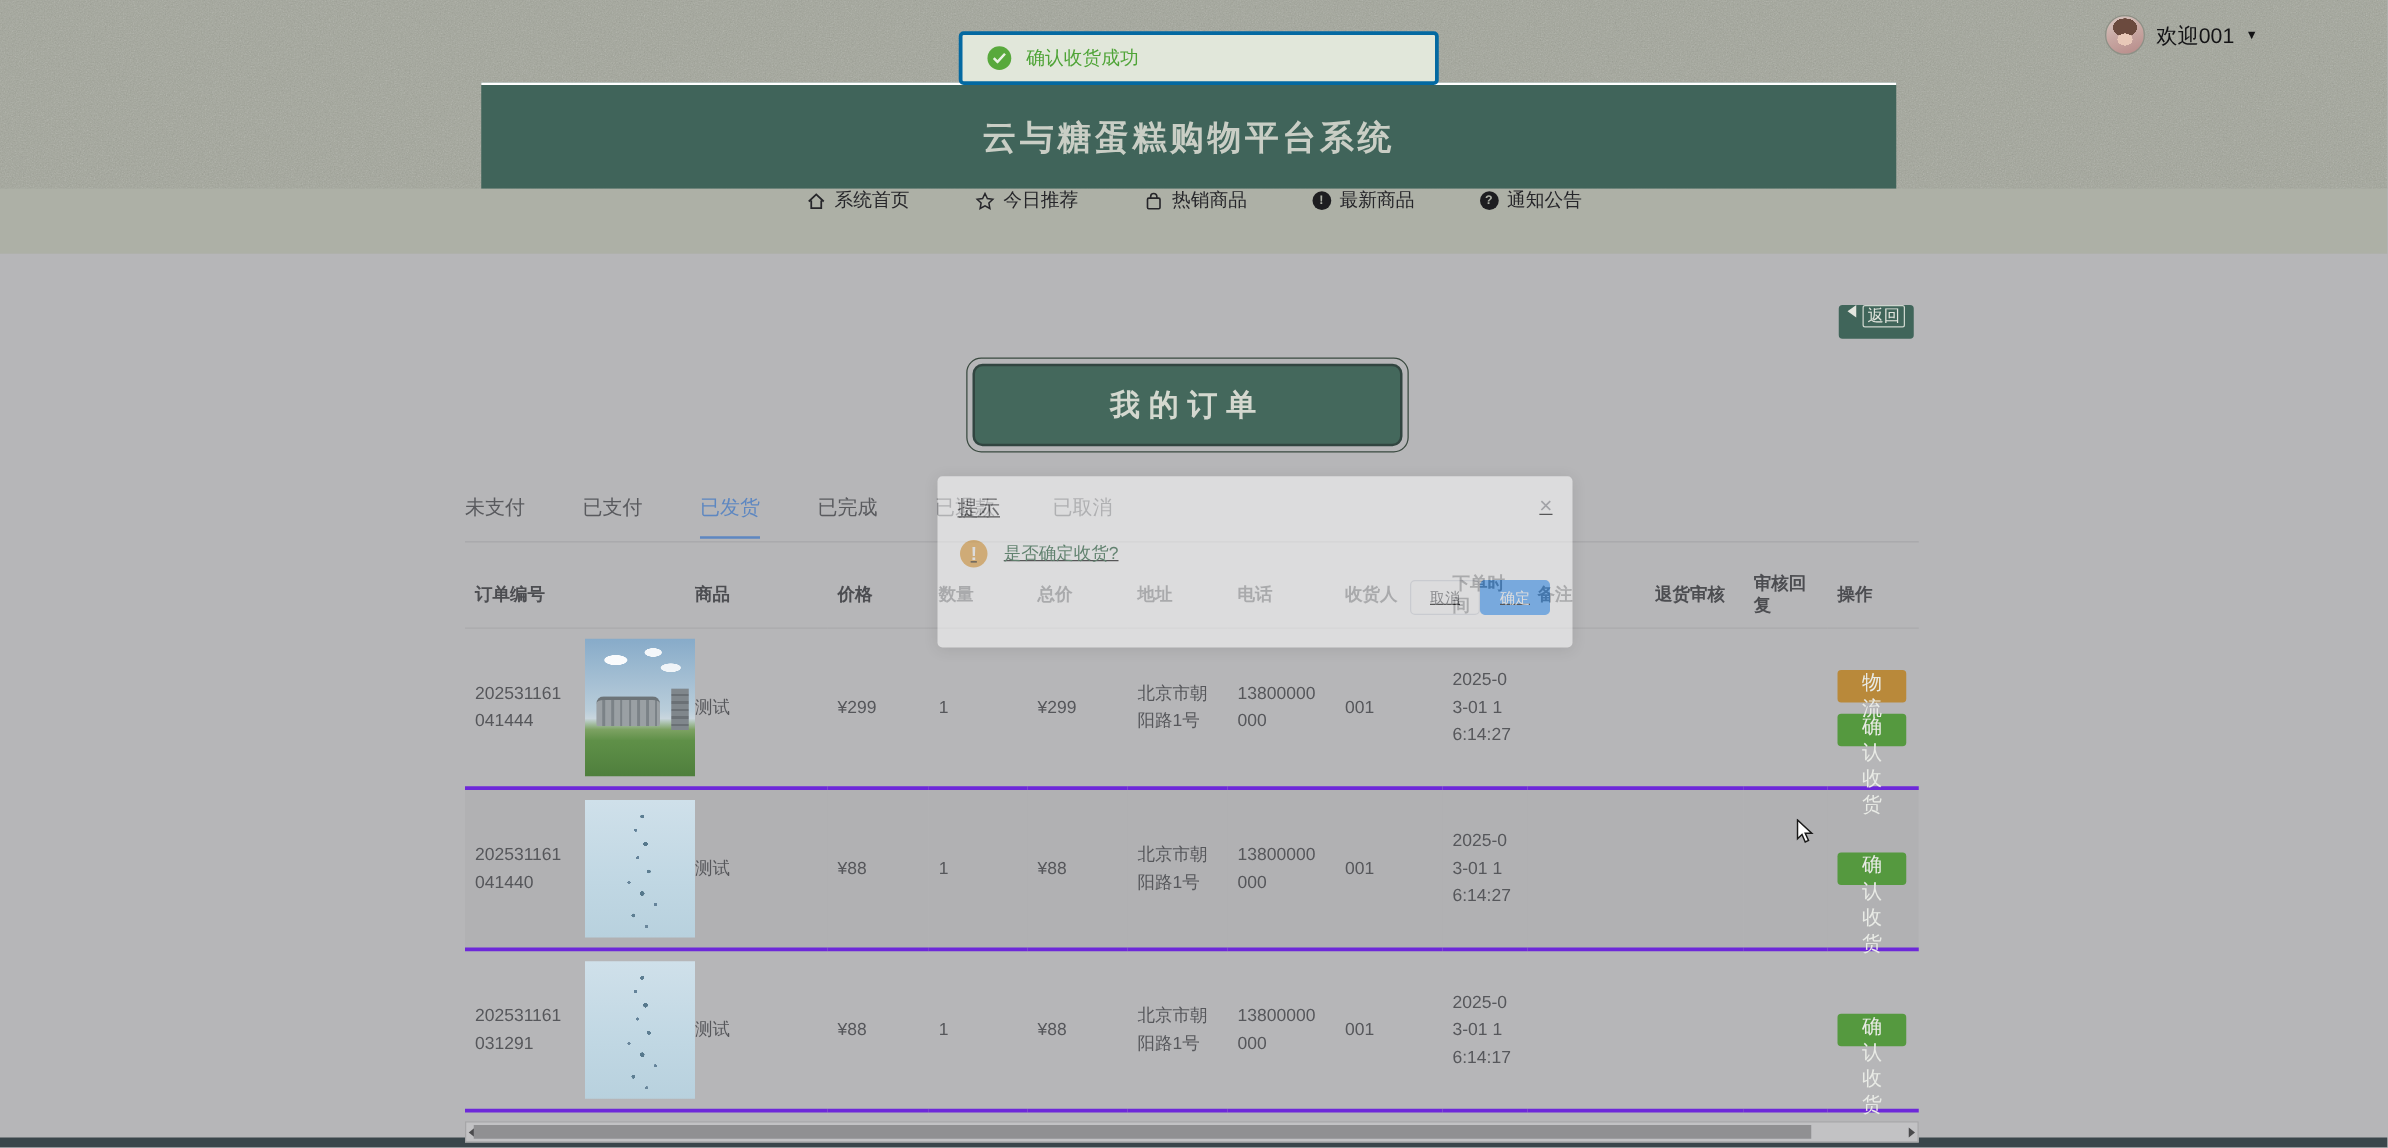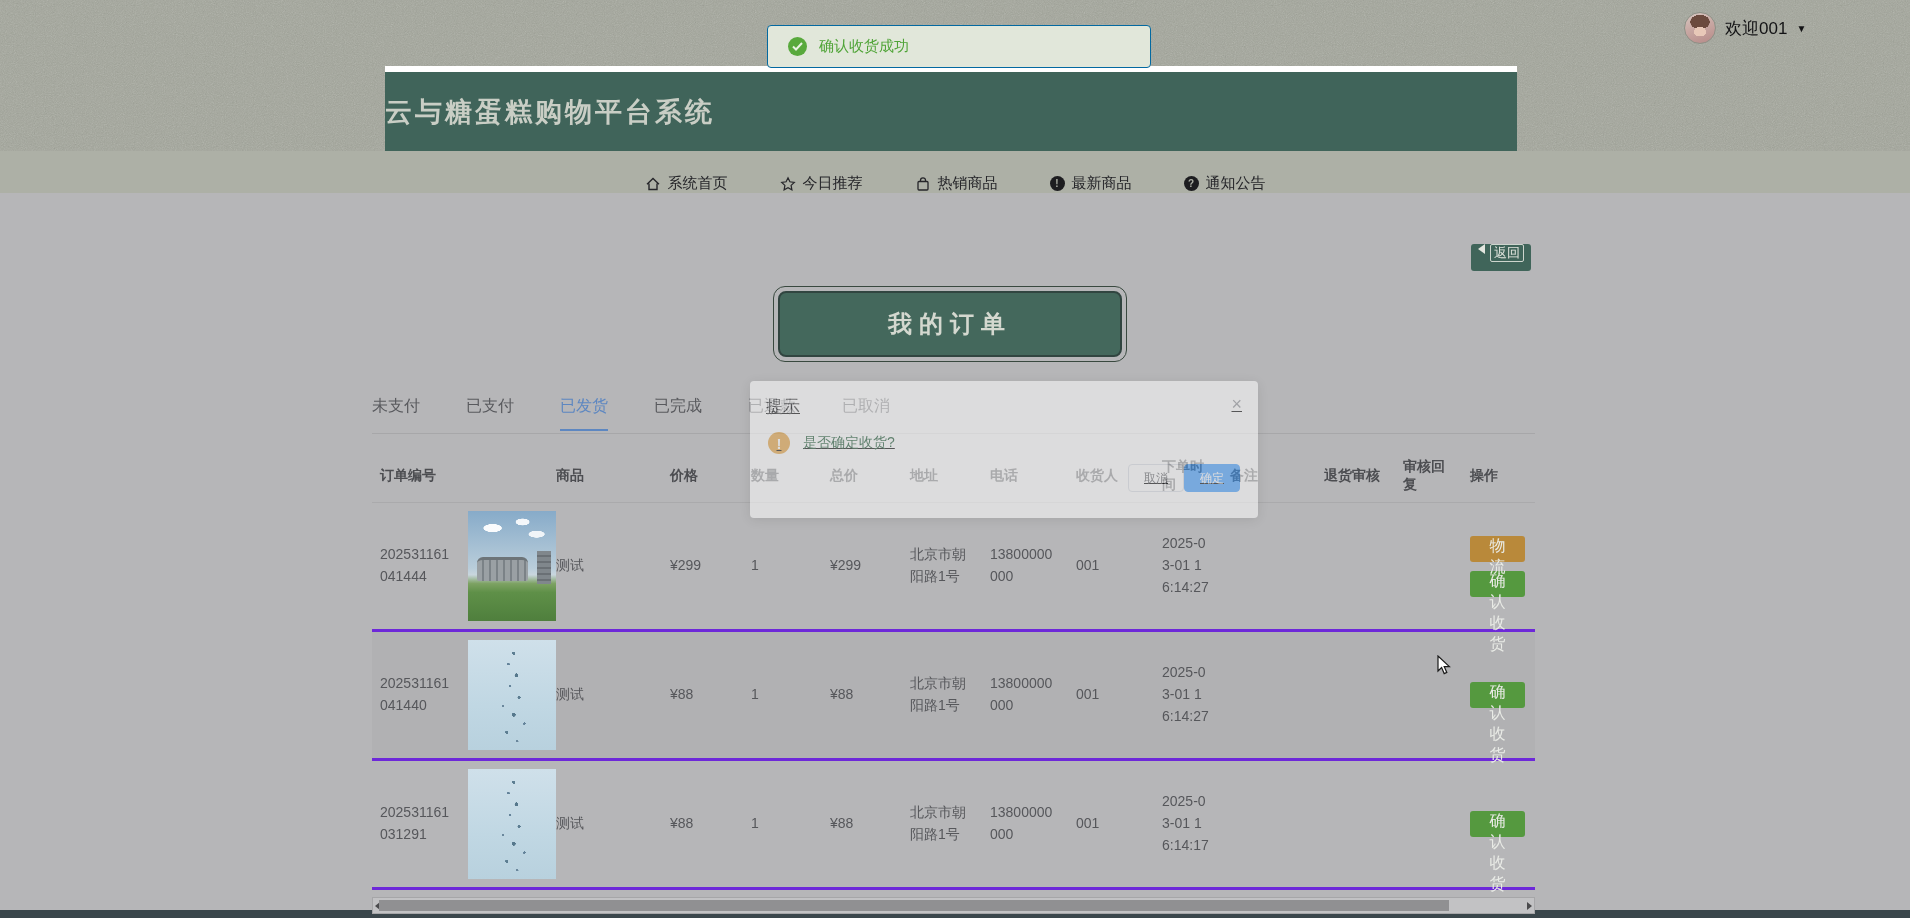--- a/index.html
+++ b/index.html
@@ -9,29 +9,29 @@
     position:relative; background:#b6b6b8; cursor:default;
   }
 
   
   .top-texture { position:absolute; left:0; top:0; width:1910px; height:151px; overflow:hidden; background:#a3a69b; }
   .top-texture svg { display:block; }
 
   
   .title-band {
     position:absolute; left:385px; top:66px; width:1132px; height:85px;
-    background:#40645a; border-top:6px solid #ffffff;
-    display:flex; align-items:center; 
+    background:#40645a; border-top:2px solid #ffffff;
+    display:flex; align-items:center; justify-content:center;
   }
   .title-band h1 { color:#c9cec5; font-size:27px; font-weight:bold; letter-spacing:3px; }
 
   
   .navbar {
-    position:absolute; left:0; top:151px; width:1910px; height:42px;
-    background:#adb0a6; display:flex; align-items:flex-end; justify-content:center; gap:52px;
+    position:absolute; left:0; top:151px; width:1910px; height:52px;
+    background:#adb0a6; display:flex; align-items:flex-start; justify-content:center; gap:52px;
   }
   .nav-item { display:flex; align-items:center; gap:7px; color:#26262a; font-size:15px; cursor:pointer; }
   .nav-item svg { display:block; }
   .circle-glyph {
     width:15px; height:15px; border-radius:50%; background:#1d1d20; color:#adb0a6;
     font-size:10px; font-weight:bold; display:inline-flex; align-items:center; justify-content:center; line-height:1;
   }
 
   
   .user-area { position:absolute; left:1684px; top:12px; display:flex; align-items:center; gap:9px; z-index:30; cursor:pointer; }
@@ -42,21 +42,21 @@
       radial-gradient(16px 12px at 50% 30%, #6b4a3e 60%, transparent 61%),
       linear-gradient(160deg, #d8c8c2 0%, #c9a9a4 45%, #b68a88 100%);
     border:1px solid #8d9086;
   }
   .welcome-text { font-size:17px; color:#131315; }
   .caret { font-size:10px; color:#131315; }
 
   
   .toast {
     position:absolute; left:767px; top:25px; width:384px; height:43px; z-index:40;
-    background:#e1e7da; border:1px solid #0369a1; border-radius:4px;
+    background:#e1e7da; border:3px solid #0369a1; border-radius:4px;
     display:flex; align-items:center; gap:12px; padding-left:20px;text-align:right;
   }
   .toast-icon { width:19px; height:19px; border-radius:50%; background:#58a93c; display:flex; align-items:center; justify-content:center; }
   .toast-text { color:#4fa437; font-size:15px; }
 
   
   .back-btn {
     position:absolute; left:1471px; top:244px; width:60px; height:27px;
     background:#40655a; border:none; border-radius:3px; color:#e3e6df; font-size:13px;
     display:flex; align-items:flex-start; justify-content:center; gap:5px; cursor:pointer; z-index:5;

